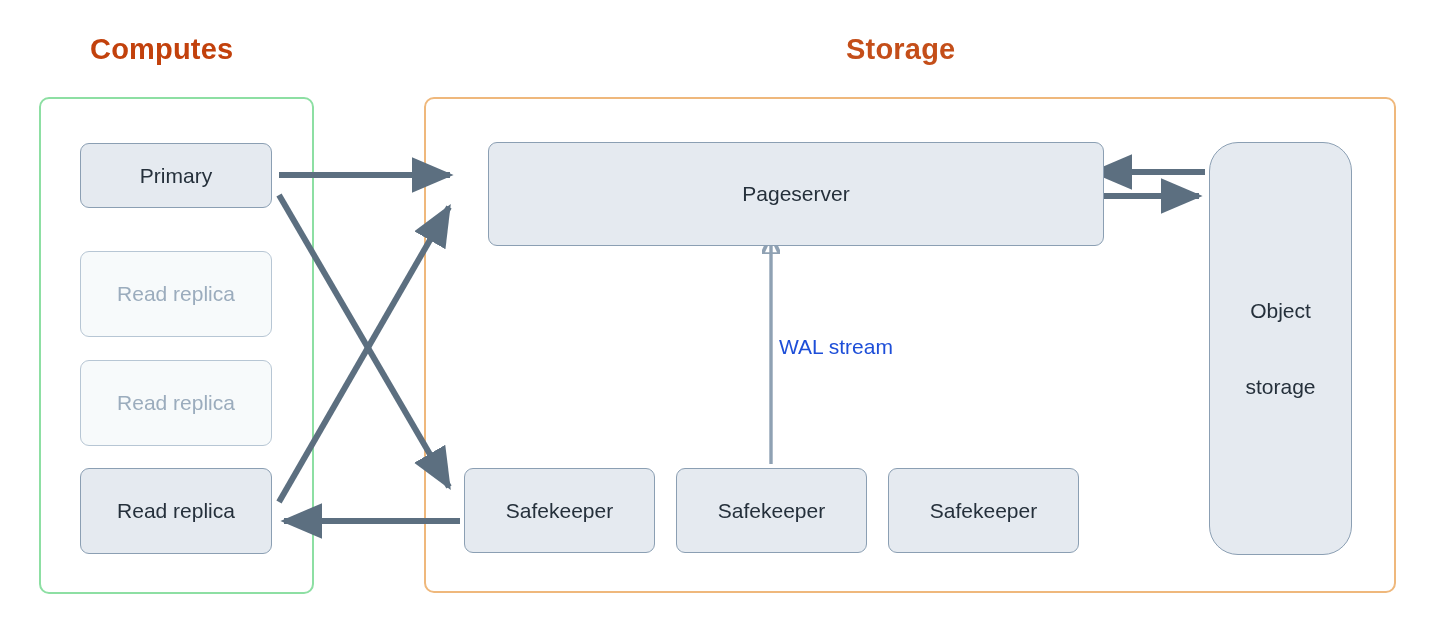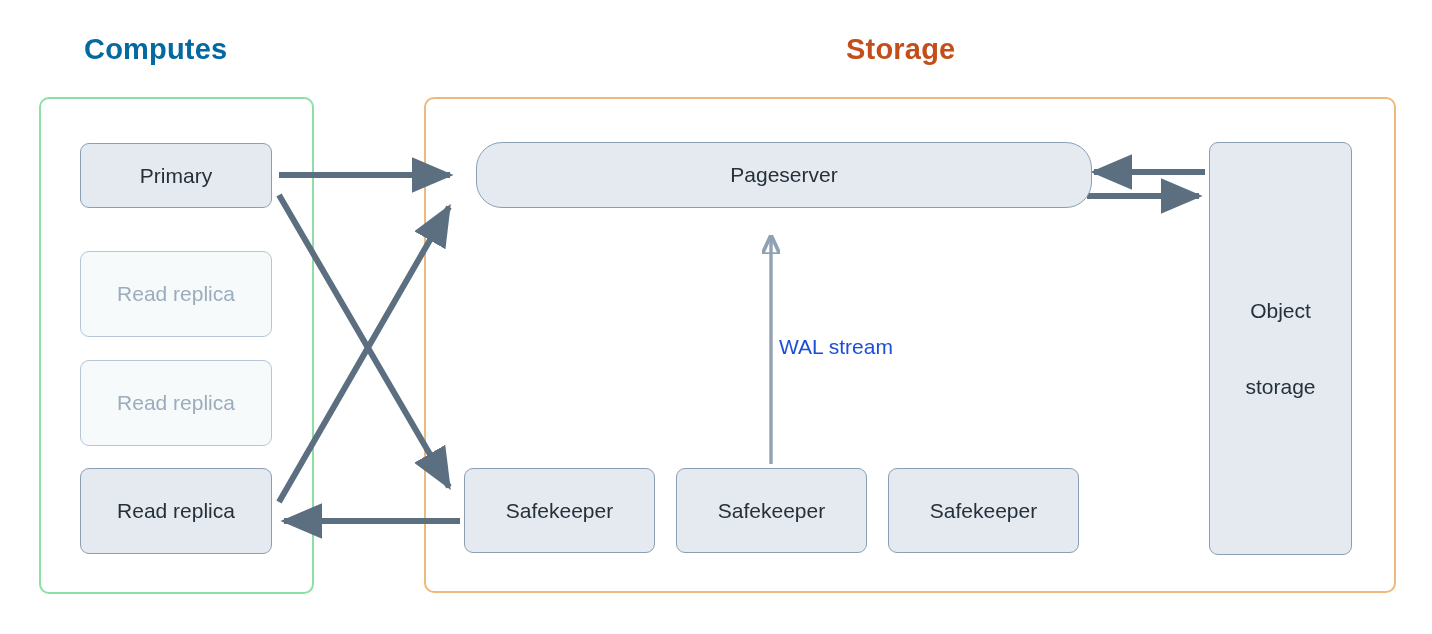--- a/index.html
+++ b/index.html
@@ -26,21 +26,21 @@
     width: 1432px;
     height: 634px;
   }
   .group-title {
     position: absolute;
     font-size: 29px;
     font-weight: bold;
     letter-spacing: 0.2px;
     white-space: nowrap;
   }
-  #computes-title { left: 84px; top: 33px; color: #0369a1; }
+  #computes-title { left: 90px; top: 33px; color: #c2410c; }
   #storage-title  { left: 846px; top: 33px; color: #c44e19; }
 
   .group-box {
     position: absolute;
     border-radius: 10px;
     box-sizing: border-box;
     background: transparent;
   }
   #computes-group {
     left: 39px; top: 97px; width: 275px; height: 497px;
@@ -74,22 +74,22 @@
     flex-direction: column;
     justify-content: center;
     gap: 48px;
   }
 
   #node-primary      { left: 80px;  top: 143px; width: 192px; height: 65px; }
   #node-replica-1    { left: 80px;  top: 251px; width: 192px; height: 86px; }
   #node-replica-2    { left: 80px;  top: 360px; width: 192px; height: 86px; }
   #node-replica-3    { left: 80px;  top: 468px; width: 192px; height: 86px; }
 
-  #node-pageserver   { left: 476px; top: 142px; width: 616px; height: 66px; border-radius: 26px; }
-  #node-object-store { left: 1209px; top: 142px; width: 143px; height: 413px; }
+  #node-pageserver   { left: 488px; top: 142px; width: 616px; height: 104px; }
+  #node-object-store { left: 1209px; top: 142px; width: 143px; height: 413px; border-radius: 29px; }
 
   #node-safekeeper-1 { left: 464px; top: 468px; width: 191px; height: 85px; }
   #node-safekeeper-2 { left: 676px; top: 468px; width: 191px; height: 85px; }
   #node-safekeeper-3 { left: 888px; top: 468px; width: 191px; height: 85px; }
 
   .edge-label {
     position: absolute;
     font-size: 21px;
     color: #1d4ed8;
     white-space: nowrap;

